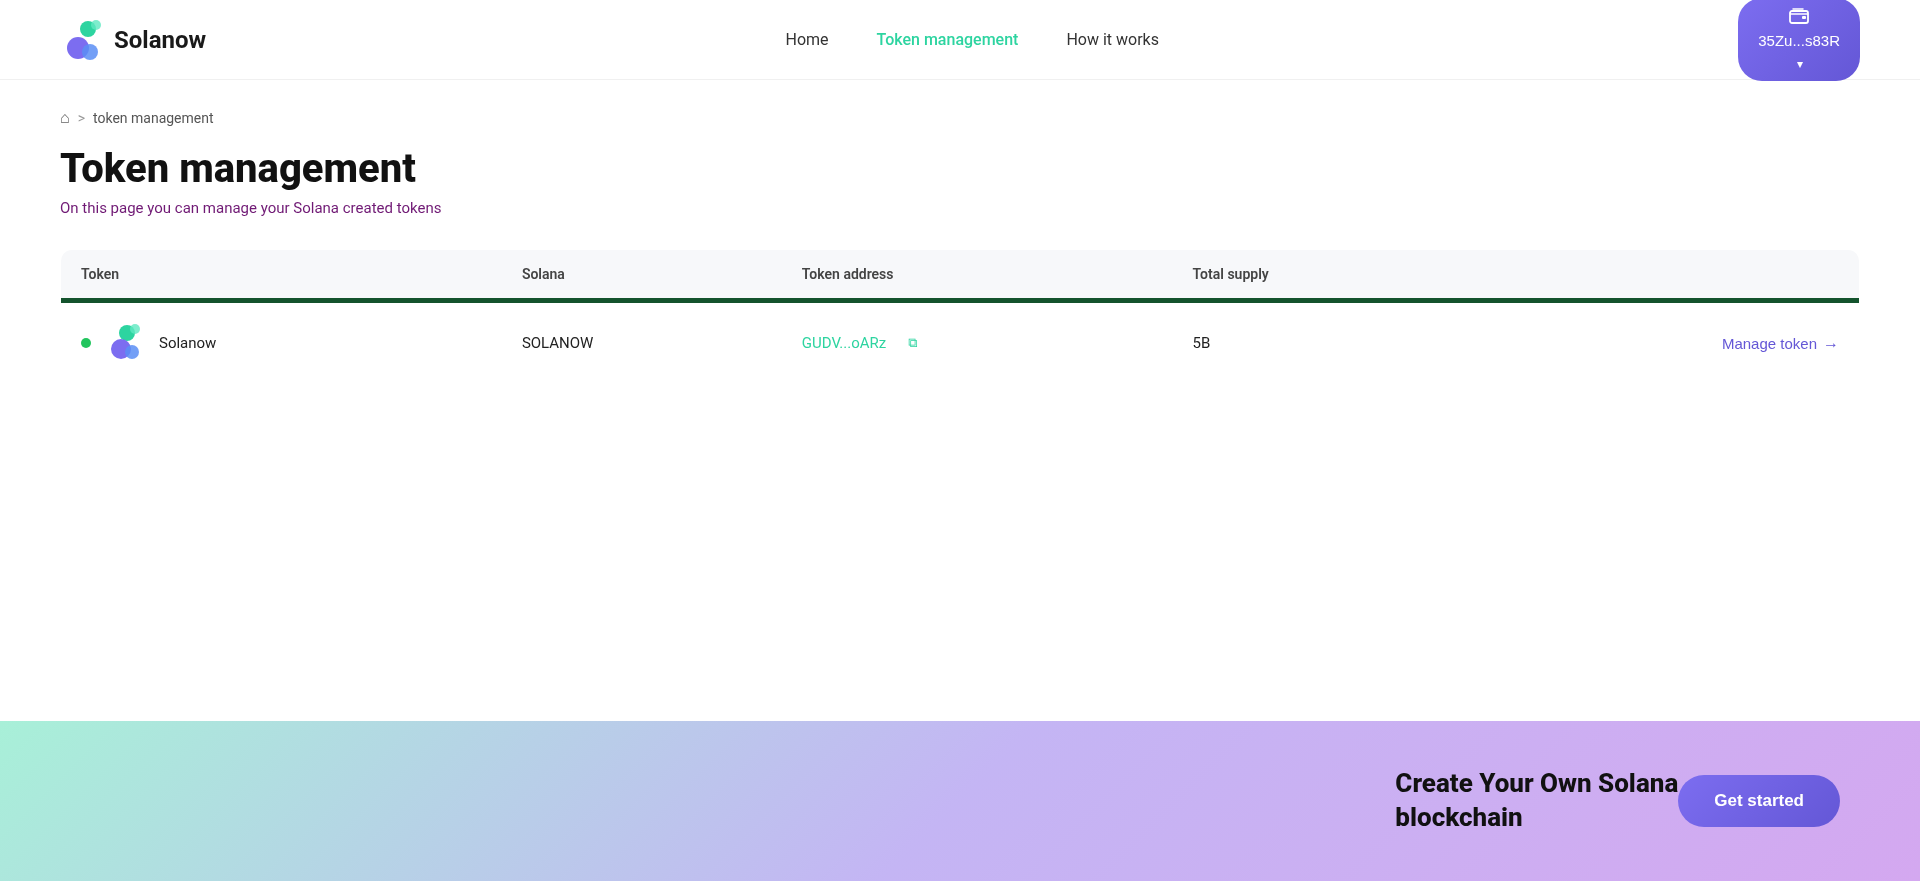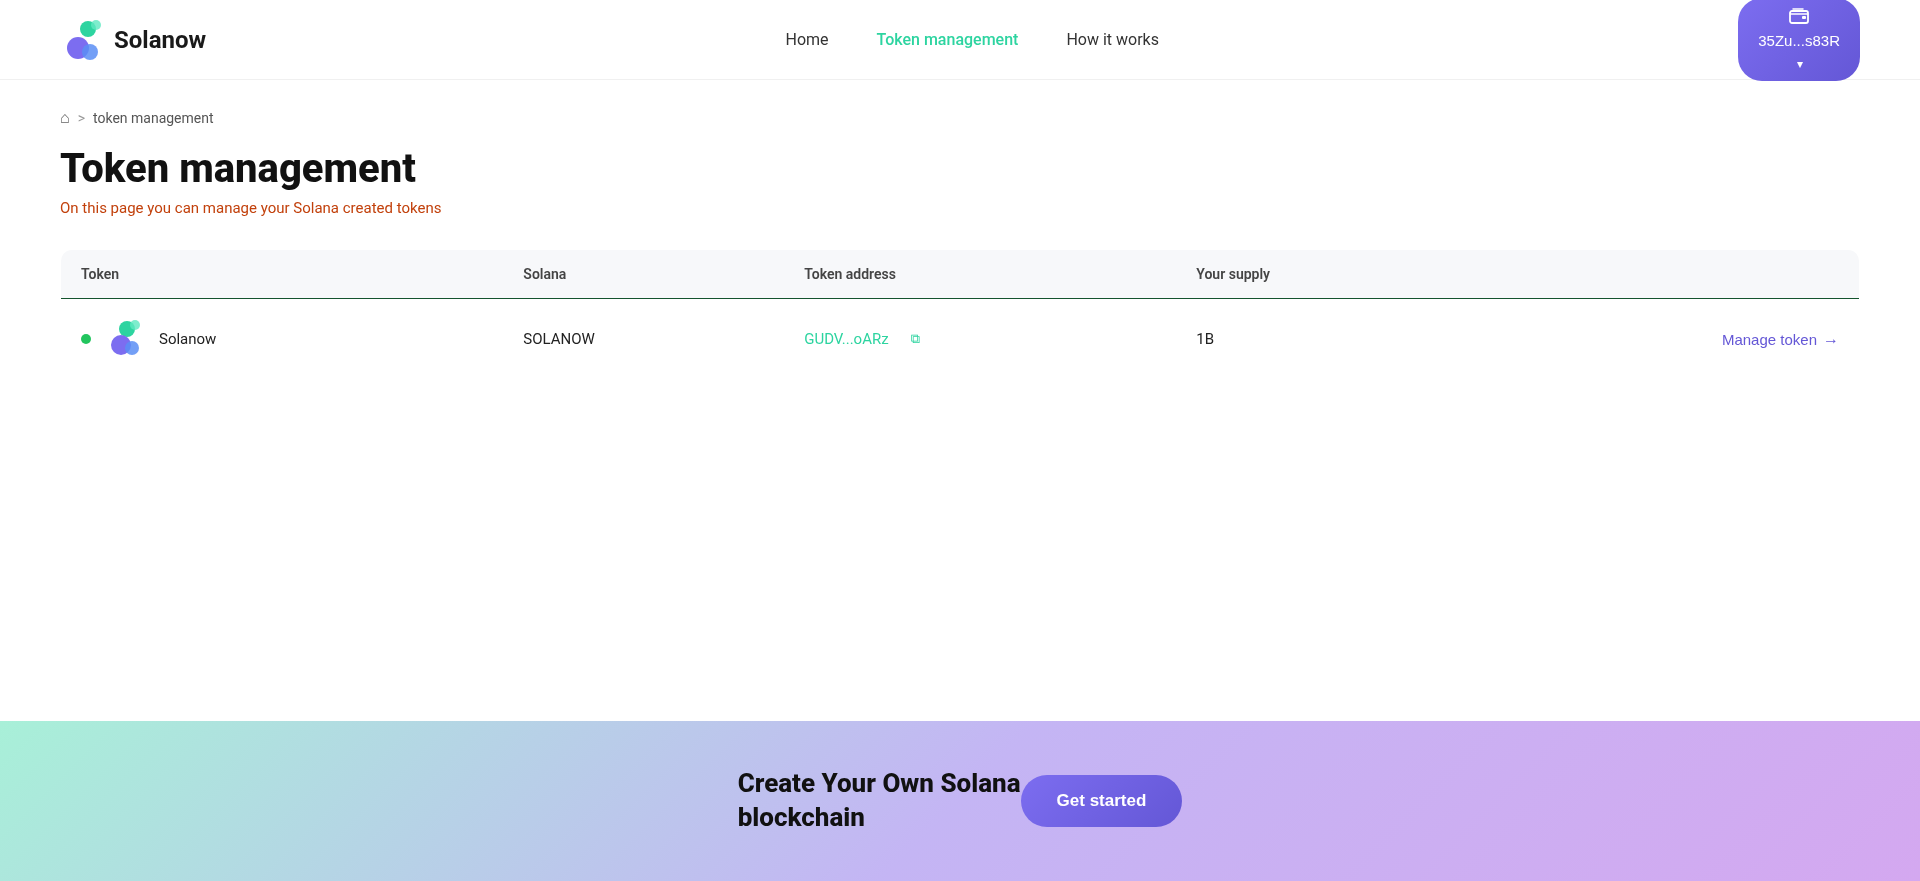--- a/index.html
+++ b/index.html
@@ -92,42 +92,42 @@
     
     .page-title {
       font-size: 40px;
       font-weight: 800;
       color: #111;
       margin-bottom: 8px;
       line-height: 1.1;
     }
     .page-subtitle {
       font-size: 15px;
-      color: #c2410c;
+      color: #701a75;
       margin-bottom: 32px;
     }
 
     
     .token-table {
       width: 100%;
       border-collapse: collapse;
       border: 1px solid #e8e8e8;
       border-radius: 12px;
       overflow: hidden;
     }
     .token-table thead tr {
       background: #f7f8fa;
     }
     .token-table thead th {
       padding: 16px 20px;
       text-align: left;
       font-size: 14px;
       font-weight: 600;
       color: #444;
-      border-bottom: 1px solid #14532d;
+      border-bottom: 5px solid #14532d;
     }
     .token-table tbody tr {
       background: #fff;
     }
     .token-table tbody td {
       padding: 20px 20px;
       font-size: 15px;
       color: #222;
       border-bottom: none;
     }
@@ -174,21 +174,21 @@
     
     .bottom-banner {
       position: fixed;
       bottom: 0;
       left: 0;
       right: 0;
       height: 160px;
       background: linear-gradient(135deg, #a8f0d8 0%, #c4b5f4 50%, #d4a8f0 100%);
       display: flex;
       align-items: center;
-      justify-content: center;
+      justify-content: flex-end;
       padding: 4px 80px;
     }
     .banner-text-block {}
     .banner-title {
       font-size: 26px;
       font-weight: 800;
       color: #111;
       line-height: 1.3;
     }
     .get-started-btn {
@@ -256,21 +256,21 @@
 
   <h1 class="page-title">Token management</h1>
   <p class="page-subtitle">On this page you can manage your Solana created tokens</p>
 
   <table class="token-table">
     <thead>
       <tr>
         <th>Token</th>
         <th>Solana</th>
         <th>Token address</th>
-        <th>Your supply</th>
+        <th>Total supply</th>
         <th></th>
       </tr>
     </thead>
     <tbody>
       <tr>
         <td>
           <div class="token-name-cell">
             <span class="status-dot"></span>
             <svg width="40" height="40" viewBox="0 0 40 40" fill="none">
               <circle cx="22" cy="10" r="8" fill="#2dd4a0"></circle>
@@ -281,21 +281,21 @@
             <span>Solanow</span>
           </div>
         </td>
         <td>SOLANOW</td>
         <td>
           <a class="token-link">
             <span>GUDV...oARz</span>
             <span class="ext-link-icon">⧉</span>
           </a>
         </td>
-        <td>1B</td>
+        <td>5B</td>
         <td>
           <button class="manage-token-btn">
             <span>Manage token</span>
             <span class="arrow">→</span>
           </button>
         </td>
       </tr>
     </tbody>
   </table>
 

